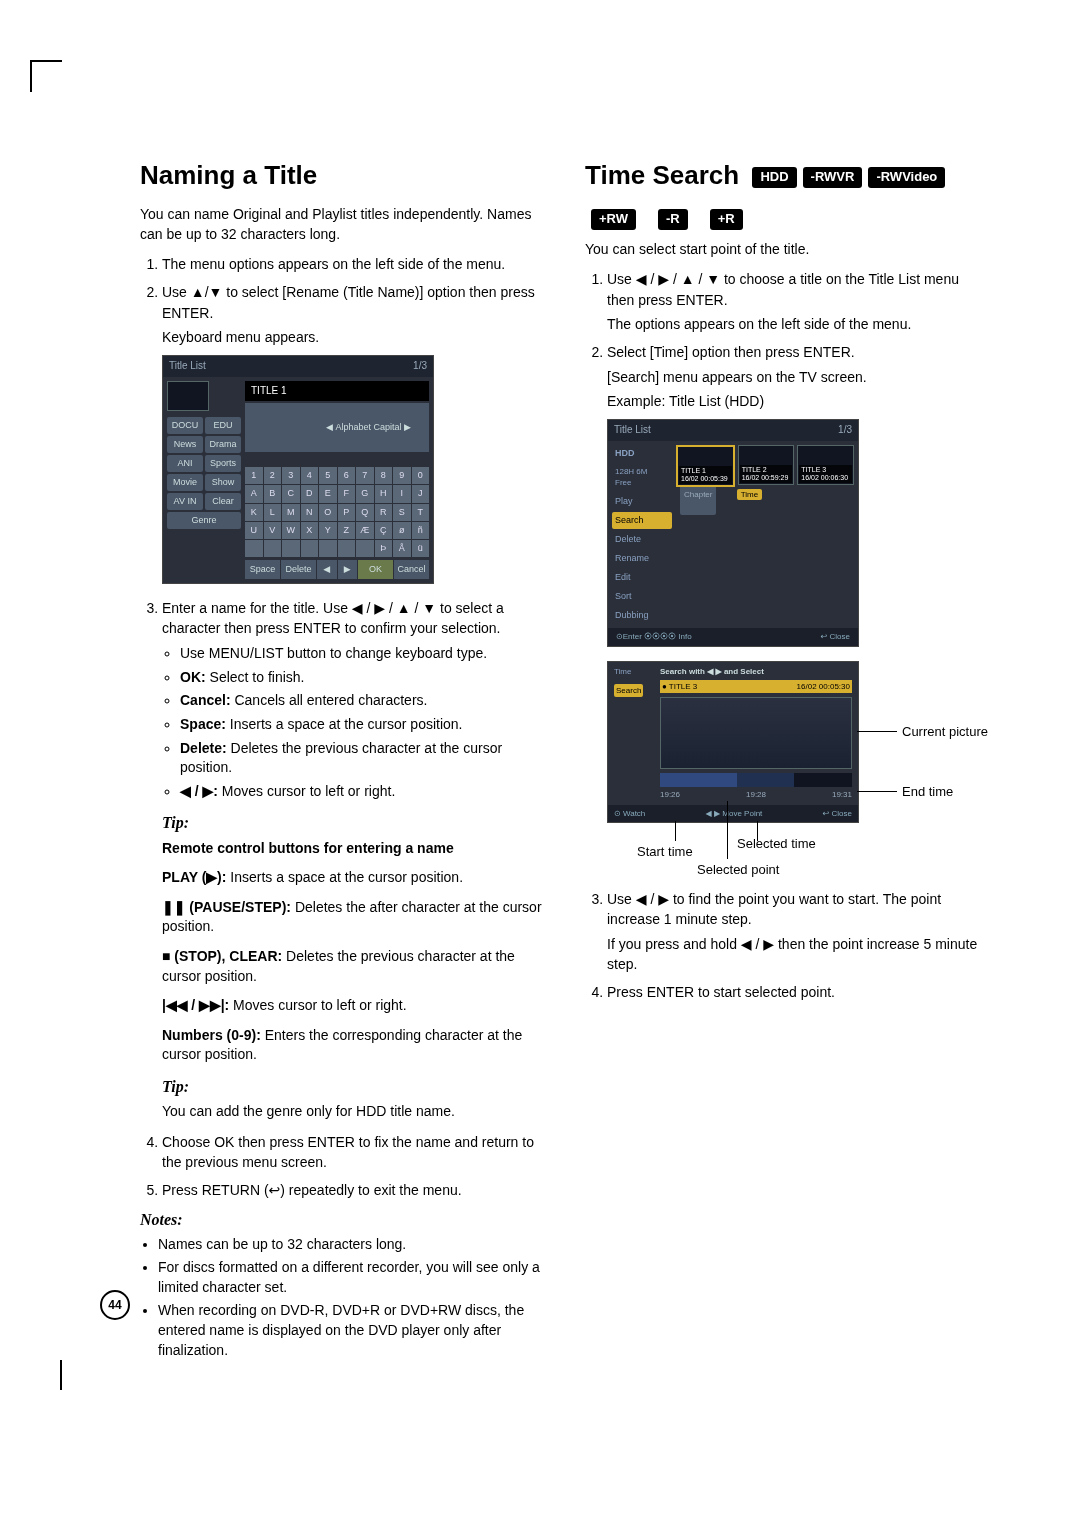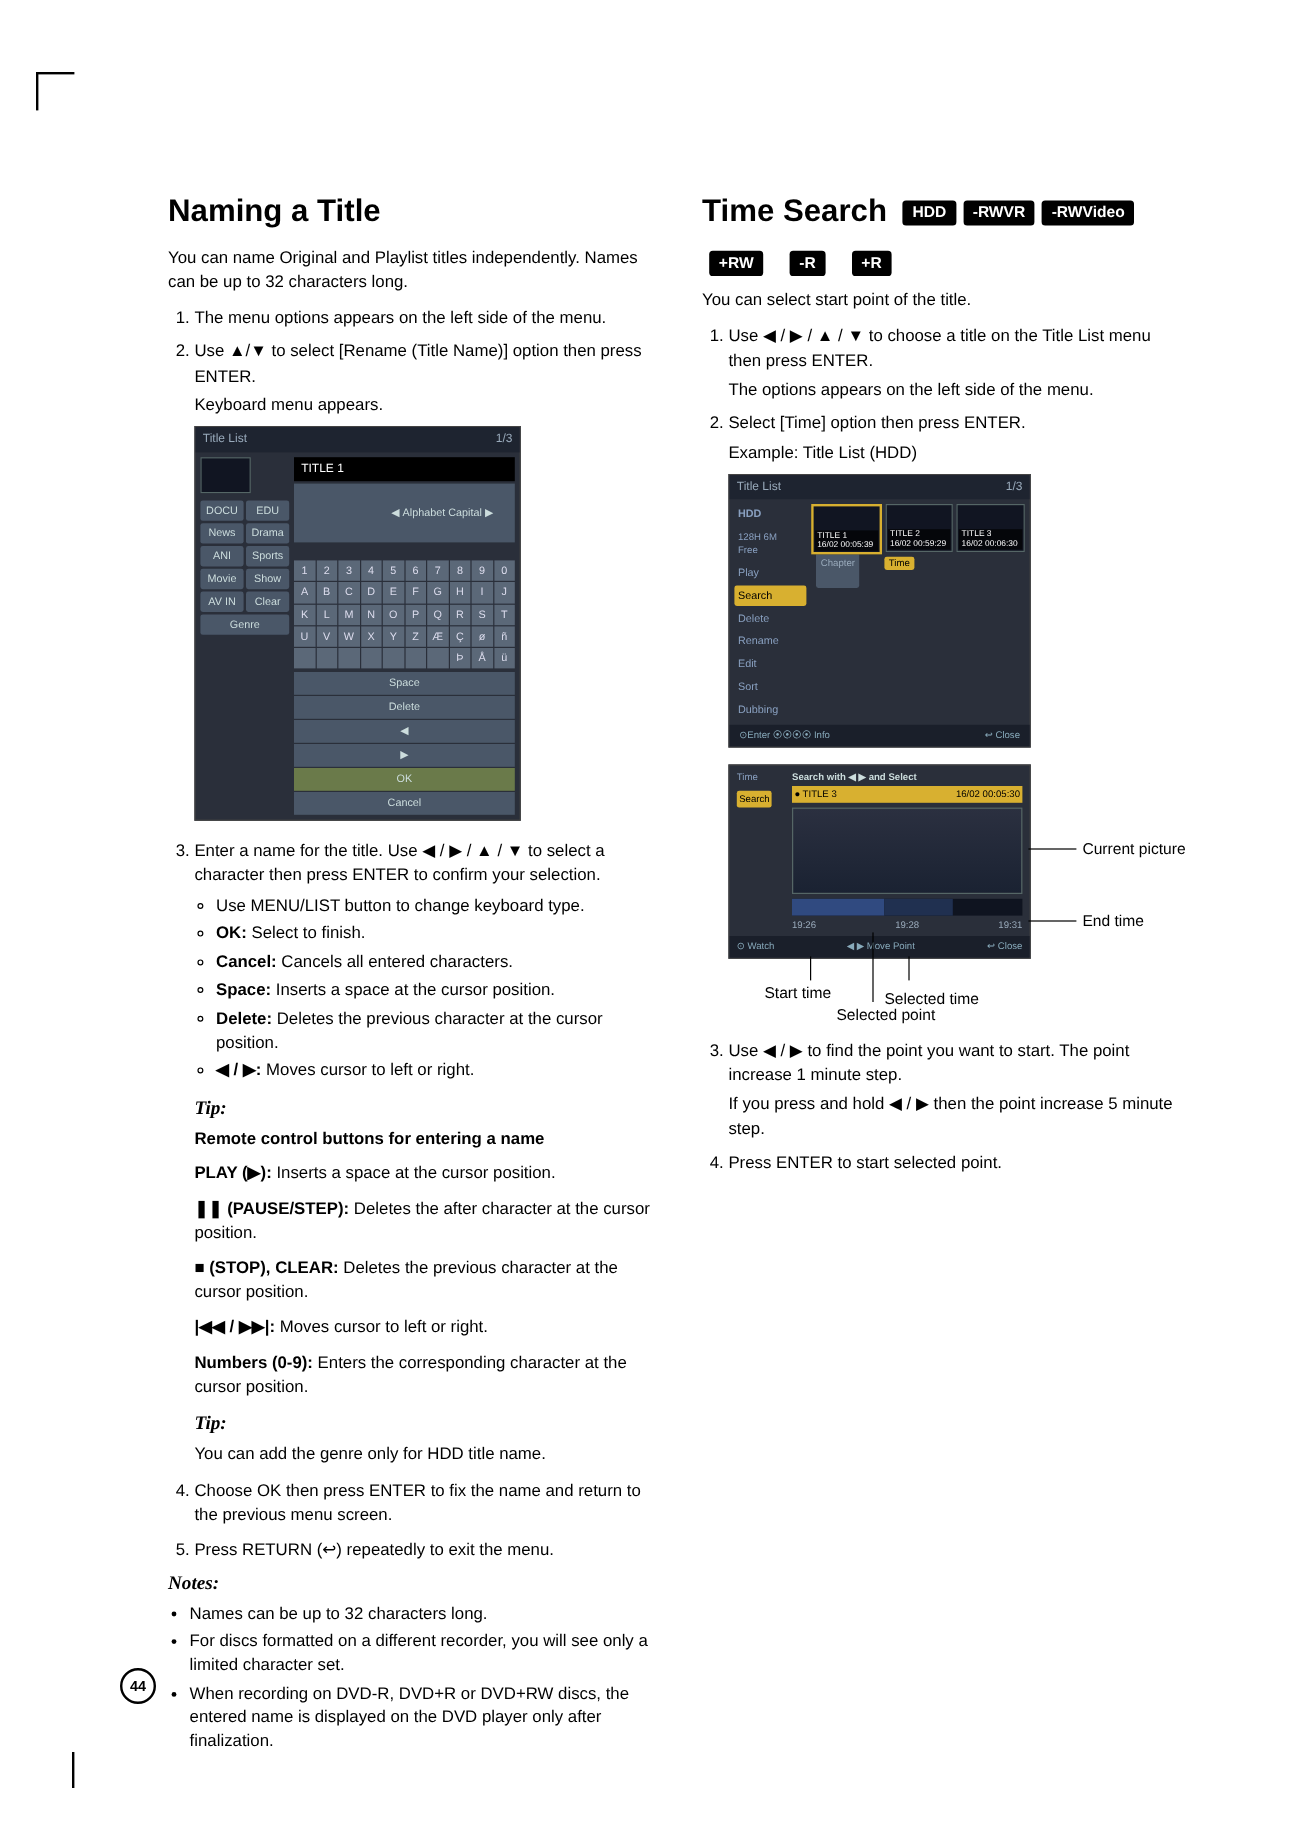--- a/index.html
+++ b/index.html
@@ -133,21 +133,20 @@
   .kb-key {
     background: #5b6878;
     color: #dde;
     font-size: 9px;
     text-align: center;
     padding: 2px 0;
   }
   .kb-actions {
     display: flex;
     gap: 1px;
-    flex-direction: column;
   }
   .kb-act {
     background: #4a5768;
     color: #cdd;
     font-size: 9px;
     text-align: center;
     padding: 3px 2px;
     flex: 1;
   }
   .kb-act.ok { background: #6a7a4a; }
@@ -469,20 +468,21 @@
 
       <p>You can select start point of the title.</p>
 
       <ol class="steps">
         <li>
           <span>Use ◀ / ▶ / ▲ / ▼ to choose a title on the Title List menu then press ENTER.</span>
           <div class="sub">The options appears on the left side of the menu.</div>
         </li>
         <li>
           <span>Select [Time] option then press ENTER.</span>
+          <div class="sub">[Search] menu appears on the TV screen.</div>
           <div class="sub">Example: Title List (HDD)</div>
 
           
           <div class="screenshot ts-screenshot">
             <div class="ts-header">
               <span>Title List</span>
               <span>1/3</span>
             </div>
             <div class="ts-body">
               <div class="ts-side">
@@ -572,21 +572,21 @@
             <div class="annot-line" style="left:250px;top:70px;width:40px;height:1px"></div>
             <div class="annot-label" style="left:295px;top:62px">Current picture</div>
 
             <div class="annot-line" style="left:250px;top:130px;width:40px;height:1px"></div>
             <div class="annot-label" style="left:295px;top:122px">End time</div>
 
             <div class="annot-line" style="left:68px;top:160px;width:1px;height:20px"></div>
             <div class="annot-label" style="left:30px;top:182px">Start time</div>
 
             <div class="annot-line" style="left:150px;top:160px;width:1px;height:20px"></div>
-            <div class="annot-label" style="left:130px;top:187px">Selected time</div>
+            <div class="annot-label" style="left:130px;top:174px">Selected time</div>
 
             <div class="annot-line" style="left:120px;top:140px;width:1px;height:58px"></div>
             <div class="annot-label" style="left:90px;top:200px">Selected point</div>
           </div>
         </li>
         <li>
           <span>Use ◀ / ▶ to find the point you want to start. The point increase 1 minute step.</span>
           <div class="sub">If you press and hold ◀ / ▶ then the point increase 5 minute step.</div>
         </li>
         <li>Press ENTER to start selected point.</li>

